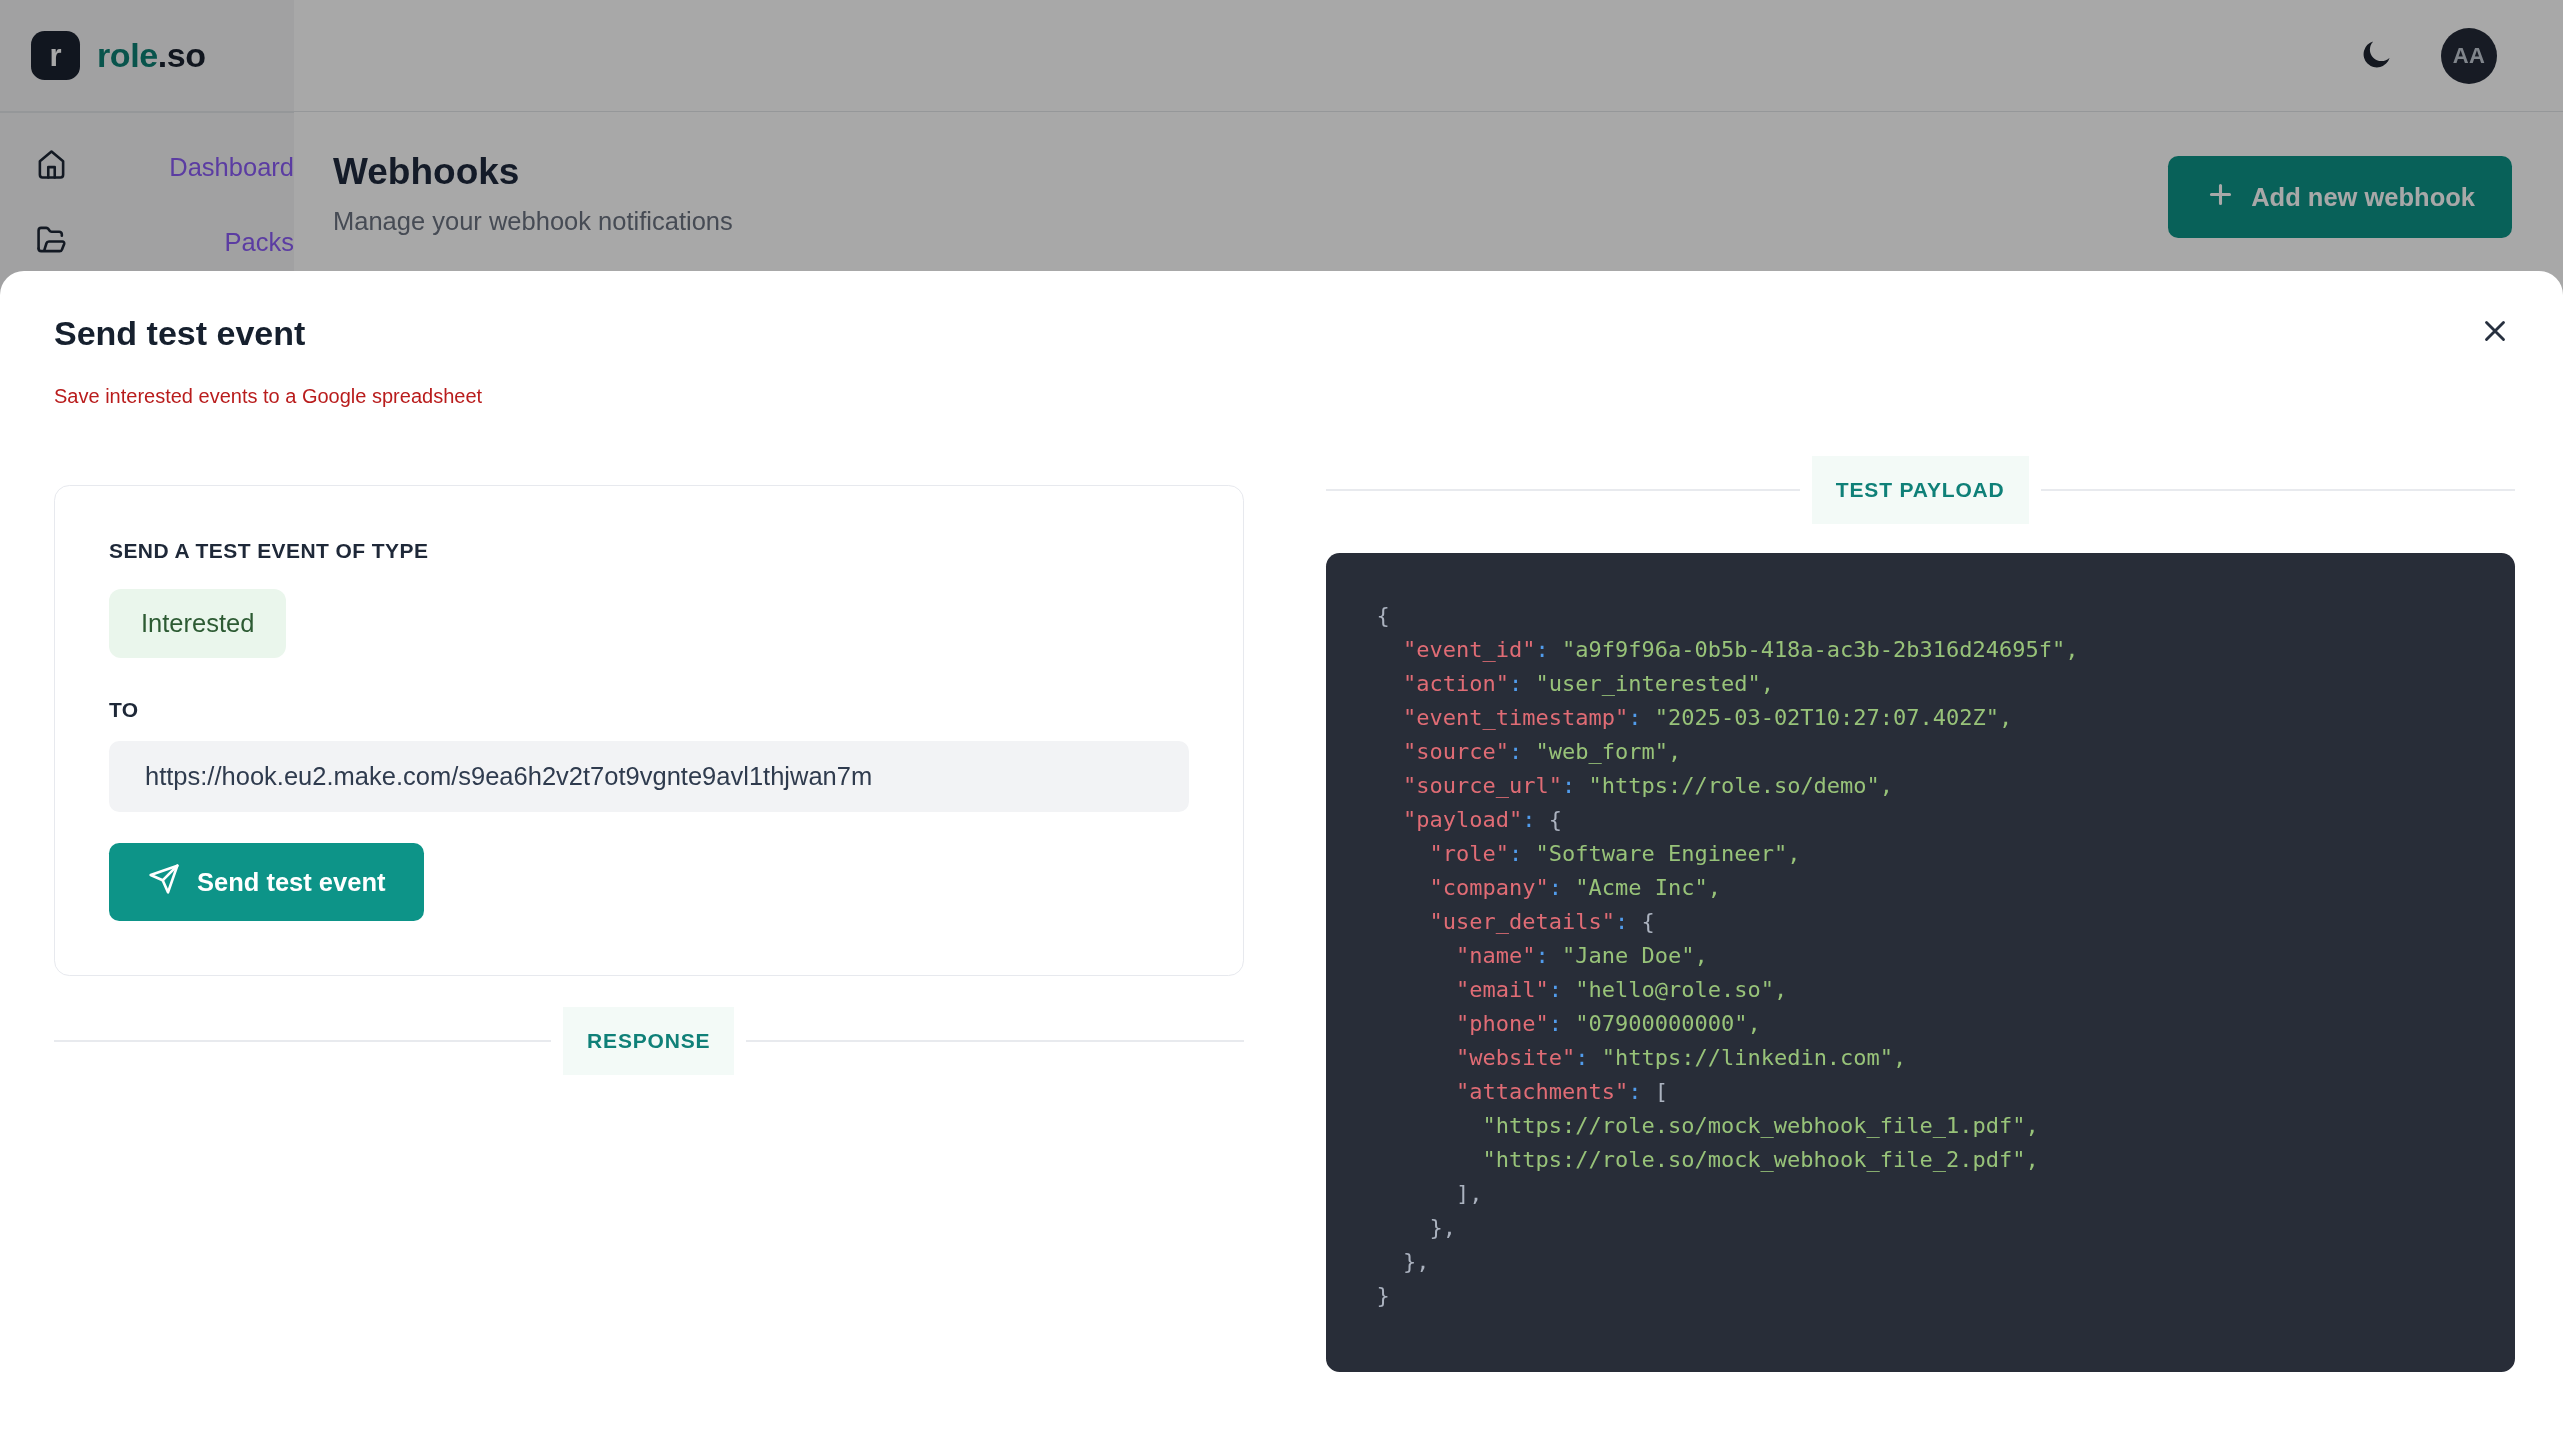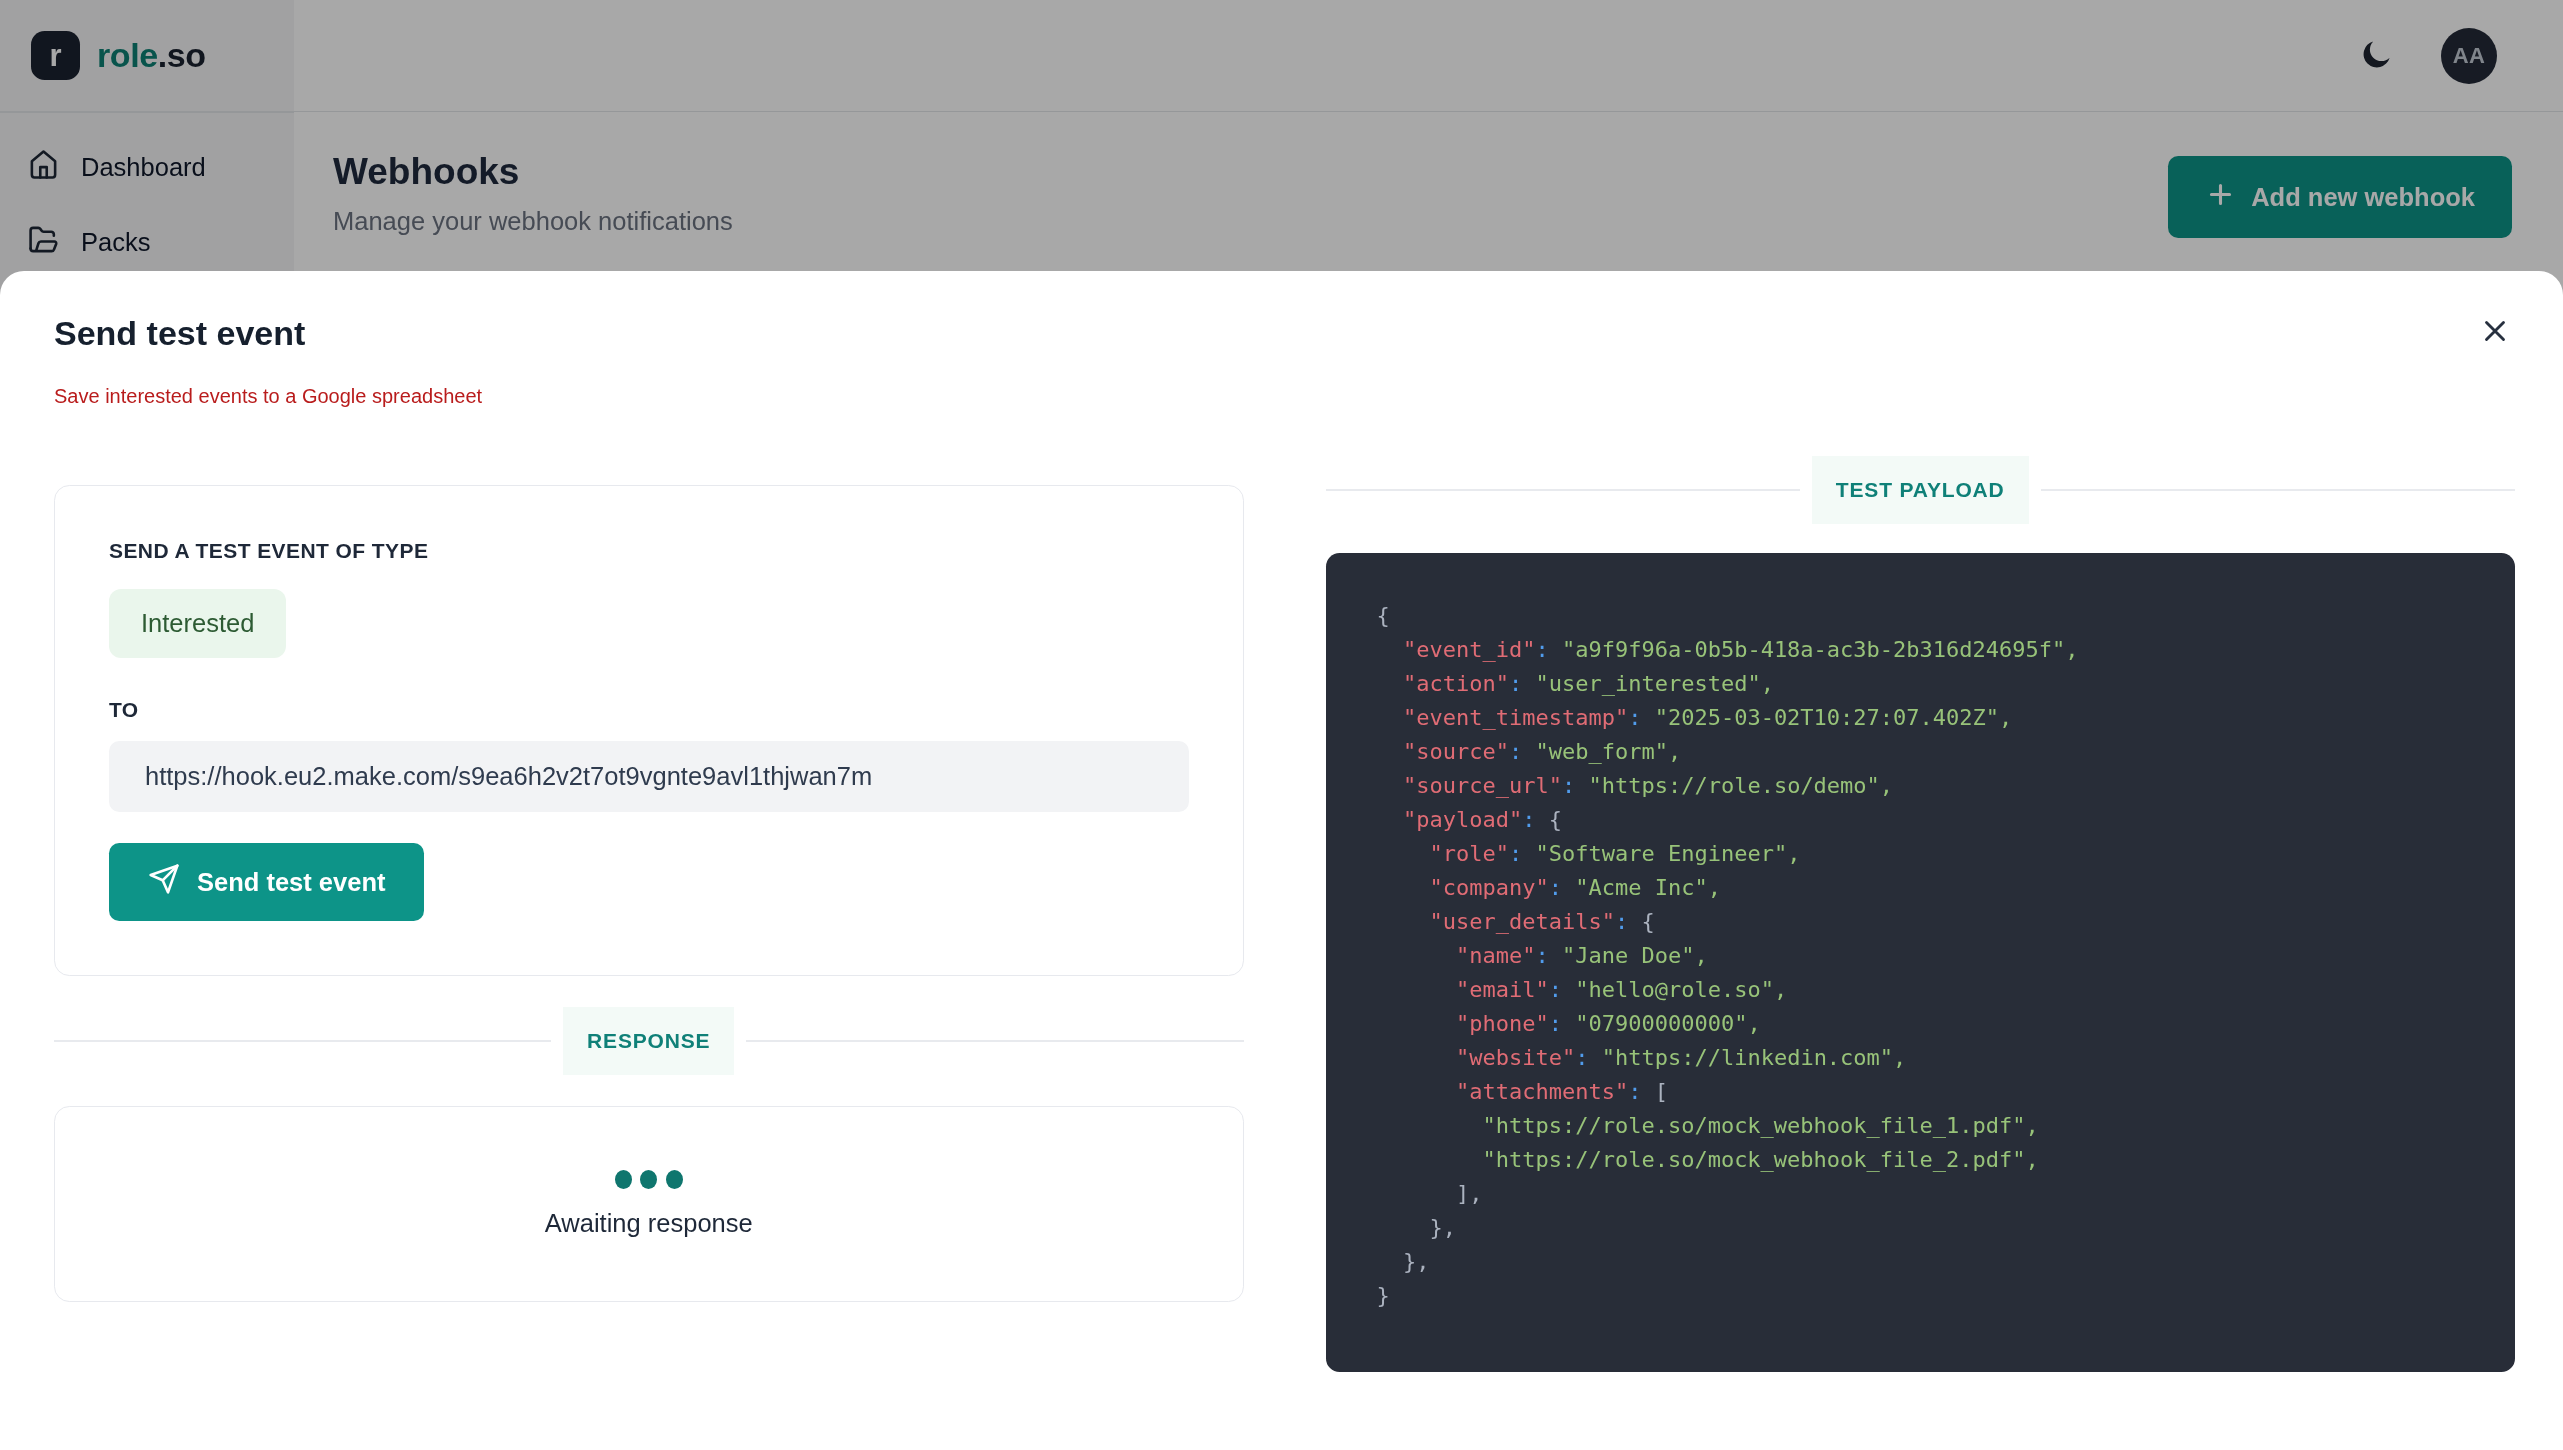--- a/index.html
+++ b/index.html
@@ -12,22 +12,22 @@
   .sidebar { position:absolute; left:0; top:0; width:294px; height:100%; background:#f4f5f6; }
   .logo-row { height:111px; display:flex; align-items:center; gap:17px; padding-left:31px; }
   .logo-box { width:49px; height:49px; background:#1b2230; border-radius:13.6px;
               display:flex; align-items:center; justify-content:center;
               color:#fff; font-size:31px; font-weight:700; }
   .brand-name { font-size:34px; font-weight:700; letter-spacing:-0.4px; }
   .brand-primary { color:#0d8074; }
   .brand-secondary { color:#1b2230; }
   .header-line { position:absolute; left:0; top:111px; width:100%; height:1.7px; background:#e3e5e9; }
   .nav { padding-top:19px; }
-  .nav-item { height:75px; display:flex; align-items:center; gap:22px; padding-left:28px;
-              font-size:25.5px; color:#0f172a; cursor:pointer; }
+  .nav-item { height:75px; display:flex; align-items:center; gap:22px; padding-left:36px;
+              font-size:25.5px; color:#8b5cf6; cursor:pointer;justify-content:space-between; }
   .nav-item svg { width:31px; height:31px; stroke:#1e2736; stroke-width:2; fill:none;
                   stroke-linecap:round; stroke-linejoin:round; }
   .topbar-right { position:absolute; left:294px; right:0; top:0; height:111px; background:#fff;
                   display:flex; align-items:center; justify-content:flex-end; gap:44px; padding-right:66px; }
   .moon-btn { width:41px; height:41px; border:none; background:transparent; cursor:pointer; padding:0; }
   .moon-btn svg { width:37px; height:37px; fill:#1e2430; }
   .avatar { width:56px; height:56px; border-radius:50%; background:#232a38; display:flex;
             align-items:center; justify-content:center; color:#c3cad4; font-size:22px;
             font-weight:700; letter-spacing:0.4px; cursor:pointer; }
   .content { position:absolute; left:294px; right:0; top:112px; bottom:0; background:#fff;
@@ -182,28 +182,20 @@
             <span>Send test event</span>
           </button>
         </div>
 
         <div class="section-divider response-divider">
           <span class="line"></span>
           <span class="section-label">RESPONSE</span>
           <span class="line"></span>
         </div>
 
-        <div class="card response-card">
-          <div class="dots">
-              <i></i>
-              <i></i>
-              <i></i>
-            </div>
-          <div class="response-text">Awaiting response</div>
-        </div>
       </div>
 
       <div>
         <div class="section-divider">
           <span class="line"></span>
           <span class="section-label">TEST PAYLOAD</span>
           <span class="line"></span>
         </div>
         <pre class="code-block" id="payload-code"><div class="code-line"><span class="tok-p">{</span></div><div class="code-line"><span class="tok-p">  </span><span class="tok-k">"event_id"</span><span class="tok-o">:</span><span class="tok-p"> </span><span class="tok-s">"a9f9f96a-0b5b-418a-ac3b-2b316d24695f",</span></div><div class="code-line"><span class="tok-p">  </span><span class="tok-k">"action"</span><span class="tok-o">:</span><span class="tok-p"> </span><span class="tok-s">"user_interested",</span></div><div class="code-line"><span class="tok-p">  </span><span class="tok-k">"event_timestamp"</span><span class="tok-o">:</span><span class="tok-p"> </span><span class="tok-s">"2025-03-02T10:27:07.402Z",</span></div><div class="code-line"><span class="tok-p">  </span><span class="tok-k">"source"</span><span class="tok-o">:</span><span class="tok-p"> </span><span class="tok-s">"web_form",</span></div><div class="code-line"><span class="tok-p">  </span><span class="tok-k">"source_url"</span><span class="tok-o">:</span><span class="tok-p"> </span><span class="tok-s">"https://role.so/demo",</span></div><div class="code-line"><span class="tok-p">  </span><span class="tok-k">"payload"</span><span class="tok-o">:</span><span class="tok-p"> {</span></div><div class="code-line"><span class="tok-p">    </span><span class="tok-k">"role"</span><span class="tok-o">:</span><span class="tok-p"> </span><span class="tok-s">"Software Engineer",</span></div><div class="code-line"><span class="tok-p">    </span><span class="tok-k">"company"</span><span class="tok-o">:</span><span class="tok-p"> </span><span class="tok-s">"Acme Inc",</span></div><div class="code-line"><span class="tok-p">    </span><span class="tok-k">"user_details"</span><span class="tok-o">:</span><span class="tok-p"> {</span></div><div class="code-line"><span class="tok-p">      </span><span class="tok-k">"name"</span><span class="tok-o">:</span><span class="tok-p"> </span><span class="tok-s">"Jane Doe",</span></div><div class="code-line"><span class="tok-p">      </span><span class="tok-k">"email"</span><span class="tok-o">:</span><span class="tok-p"> </span><span class="tok-s">"hello@role.so",</span></div><div class="code-line"><span class="tok-p">      </span><span class="tok-k">"phone"</span><span class="tok-o">:</span><span class="tok-p"> </span><span class="tok-s">"07900000000",</span></div><div class="code-line"><span class="tok-p">      </span><span class="tok-k">"website"</span><span class="tok-o">:</span><span class="tok-p"> </span><span class="tok-s">"https://linkedin.com",</span></div><div class="code-line"><span class="tok-p">      </span><span class="tok-k">"attachments"</span><span class="tok-o">:</span><span class="tok-p"> [</span></div><div class="code-line"><span class="tok-p">        </span><span class="tok-s">"https://role.so/mock_webhook_file_1.pdf",</span></div><div class="code-line"><span class="tok-p">        </span><span class="tok-s">"https://role.so/mock_webhook_file_2.pdf",</span></div><div class="code-line"><span class="tok-p">      ],</span></div><div class="code-line"><span class="tok-p">    },</span></div><div class="code-line"><span class="tok-p">  },</span></div><div class="code-line"><span class="tok-p">}</span></div></pre>
       </div>

